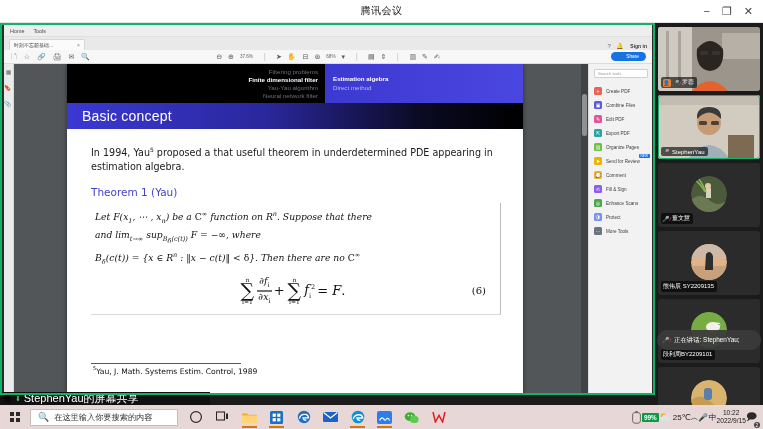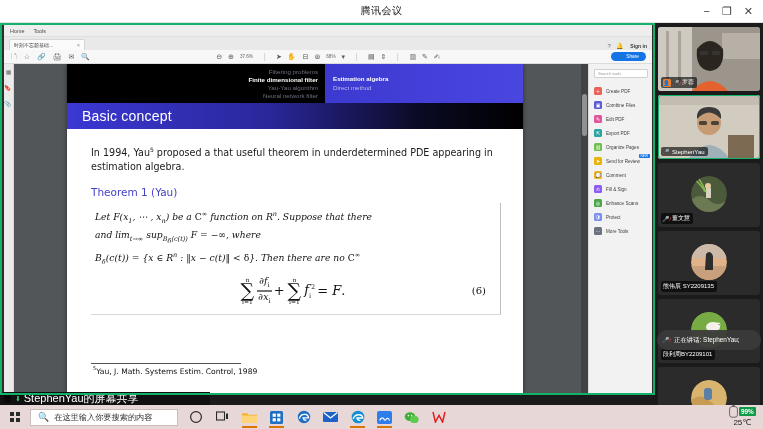--- a/index.html
+++ b/index.html
@@ -277,21 +277,21 @@
   .tb-btn {
     width: 27px; height: 24px; display: flex; align-items: center;
     justify-content: center; position: relative;
   }
   .tb-btn.active::after {
     content: ""; position: absolute; bottom: 1px; left: 6px; width: 15px;
     height: 1.6px; background: #d97706;
   }
   .tray {
     margin-left: auto; display: flex; align-items: center; gap: 0;
-    padding-right: 6px; height: 24px; flex-direction: column;
+    padding-right: 6px; height: 24px;
   }
   .battery {
     display: flex; align-items: center; gap: 1px;
   }
   .battlabel {
     background: #0c9a46; color: #fff; font-size: 6.4px; border-radius: 1px;
     padding: 1px 2px; font-weight: bold;
   }
   .temp { font-size: 8px; color: #1b1b1b; }
   .clock { font-size: 6.6px; color: #1b1b1b; line-height: 8px; text-align: center; }

